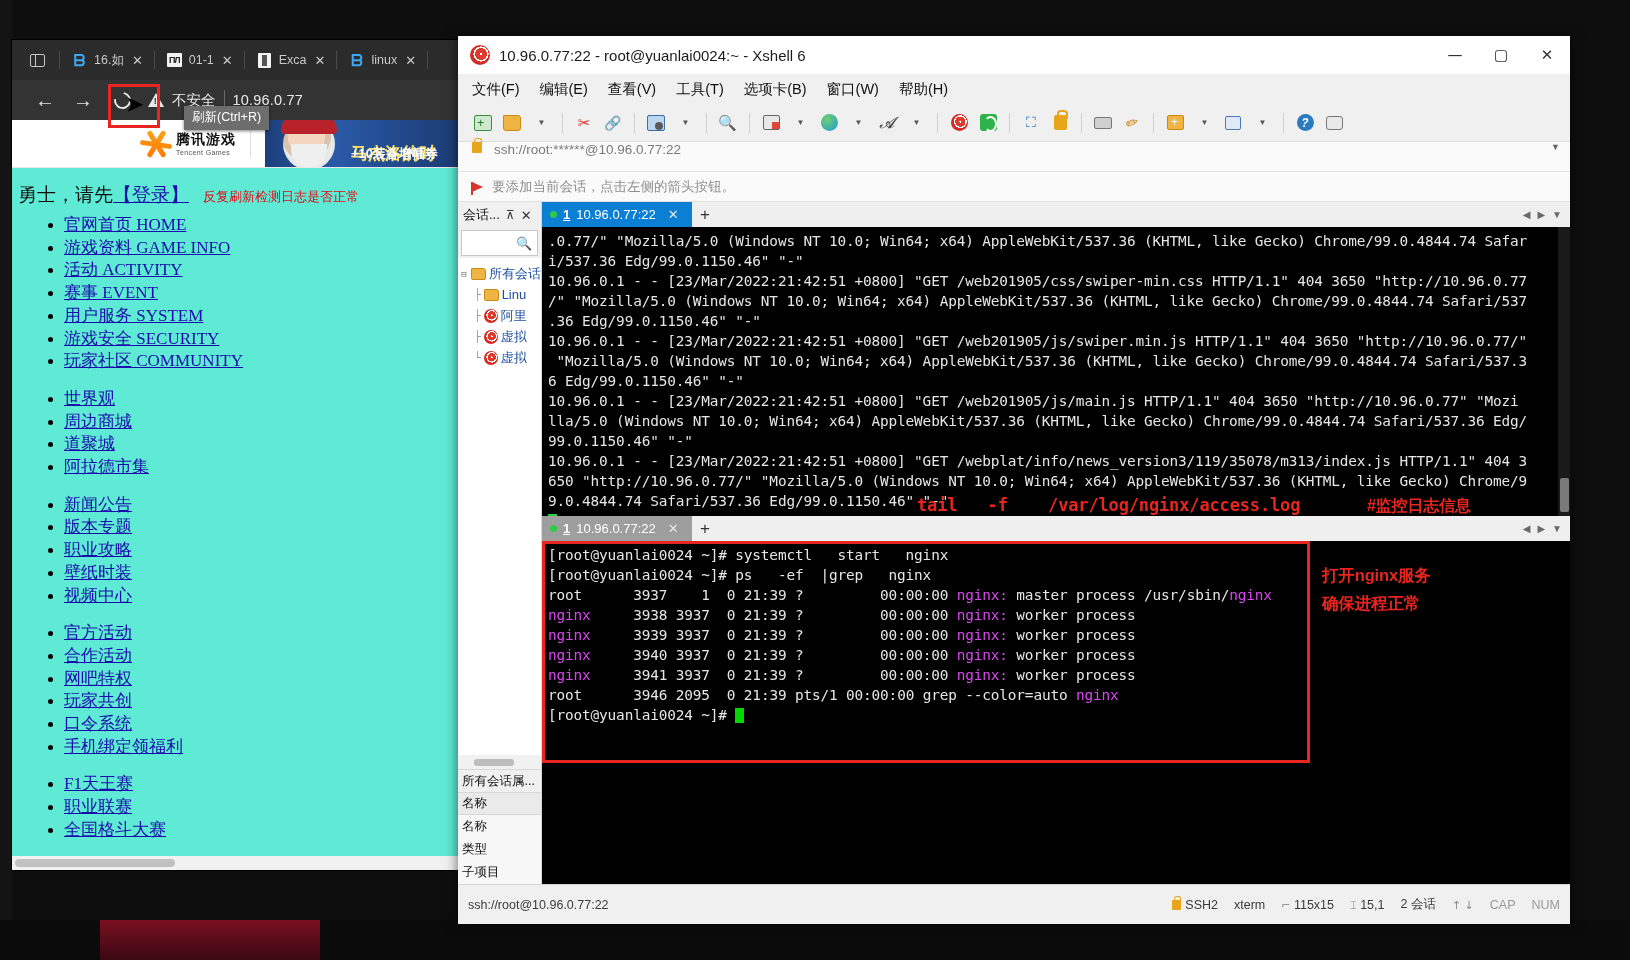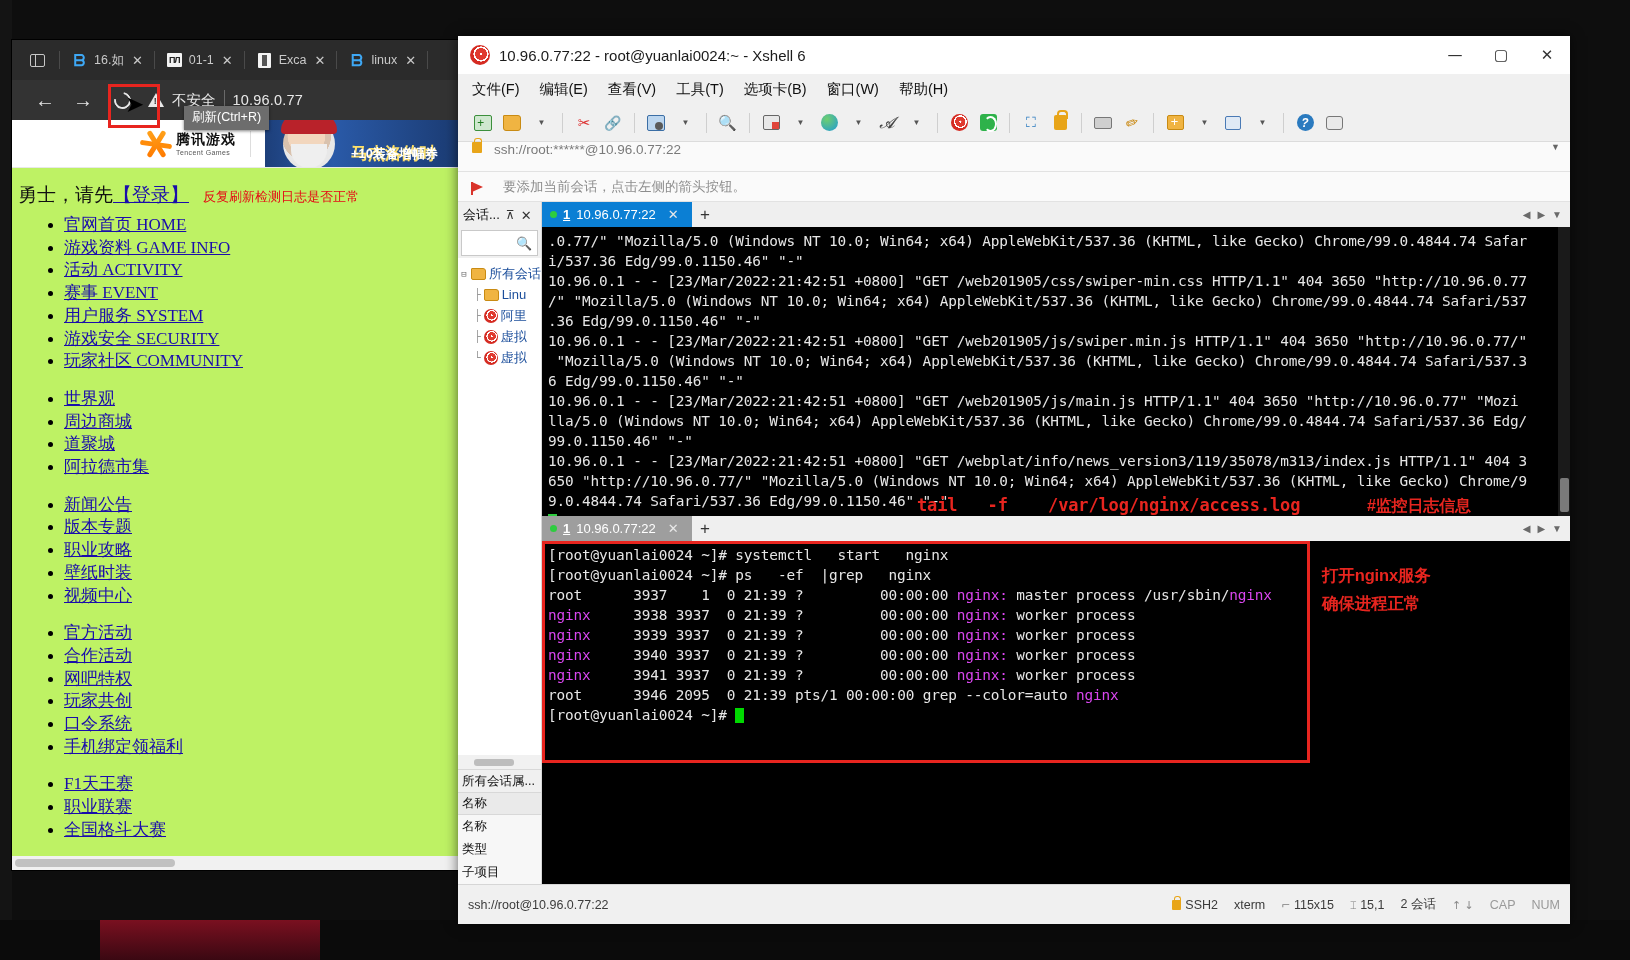--- a/index.html
+++ b/index.html
@@ -75,21 +75,21 @@
       background:radial-gradient(circle at 45% 35%,#f2d6bd 0 42%,#d9c2ae 43% 55%,#e8e8e8 56% 100%); }
   .banner-face:after { content:""; position:absolute; left:8px; top:26px; width:36px; height:24px;
       background:#efefef; border-radius:0 0 18px 18px; }
   .banner-hat { position:absolute; left:16px; top:-6px; width:56px; height:20px; background:#b9222a;
       border-radius:26px 26px 6px 6px; }
   .banner-t1 { position:absolute; left:86px; top:2px; font-size:17px; font-weight:bold; color:#ffe169;
       white-space:nowrap;margin-top:20px; }
   .banner-t2 { position:absolute; left:86px; top:25px; font-size:13px; font-weight:bold; color:#ffffff;
       white-space:nowrap; }
 
-  .br-page { background:#bef264; height:calc(830px - 40px - 40px - 48px); overflow:hidden; position:relative; }
+  .br-page { background:#5eead4; height:calc(830px - 40px - 40px - 48px); overflow:hidden; position:relative; }
   .page-head { display:flex; align-items:baseline; padding:14px 0 6px 6px; gap:14px; }
   .greet { font-size:19px; color:#111; font-family:"Liberation Serif", serif; white-space:nowrap; }
   .greet a { color:#1a0dab; text-decoration:underline; }
   .red-note { color:#e50914; font-size:13px; font-weight:normal; white-space:nowrap; }
   ul.linklist { list-style:disc; margin:0 0 0 52px; padding:0; }
   ul.linklist li { margin:0; padding:0; line-height:22.7px; }
   ul.linklist li a { color:#1a0dab; text-decoration:underline; font-size:17px;
       font-family:"Liberation Serif", serif; }
   .gap { height:15px; list-style:none; }
 
@@ -147,21 +147,21 @@
       display:flex;align-items:center;justify-content:center;font-weight:bold; }
   .ic-chat { width:17px;height:14px;background:#e9e9e9;border:1.5px solid #777;border-radius:3px; }
 
   .xs-addr { height:30px; background:#fafafa; display:flex; align-items:flex-start; gap:12px;
       padding-left:14px; border-bottom:1px solid #e2e2e2; color:#7a7a7a; font-size:13.5px; }
   .addr-lock { width:10px;height:11px;background:#e8a519;border-radius:1px;position:relative;flex:none; }
   .addr-lock:after{content:"";position:absolute;left:2px;top:-4px;width:6px;height:6px;border:1.6px solid #e8a519;
       border-bottom:none;border-radius:3px 3px 0 0;}
   .addr-caret { margin-left:auto; margin-right:10px; font-size:9px; color:#666; }
 
-  .xs-hint { height:30px; background:#fafafa; display:flex; align-items:center; gap:20px; padding-left:14px;
+  .xs-hint { height:30px; background:#fafafa; display:flex; align-items:center; gap:9px; padding-left:14px;
       color:#8d8d8d; font-size:13.5px; border-bottom:1px solid #e2e2e2; }
   .hint-flag { width:0;height:0;border-left:11px solid #d9342b;border-top:5px solid transparent;
       border-bottom:5px solid transparent; position:relative; }
   .hint-flag:after{content:"";position:absolute;left:-12px;top:-5px;width:2px;height:13px;background:#d9342b;}
 
   .xs-body { flex:1; display:flex; min-height:0; }
 
   
   .sess-panel { width:84px; background:#f0f0f0; display:flex; flex-direction:column;
       border-right:1px solid #d8d8d8; }

